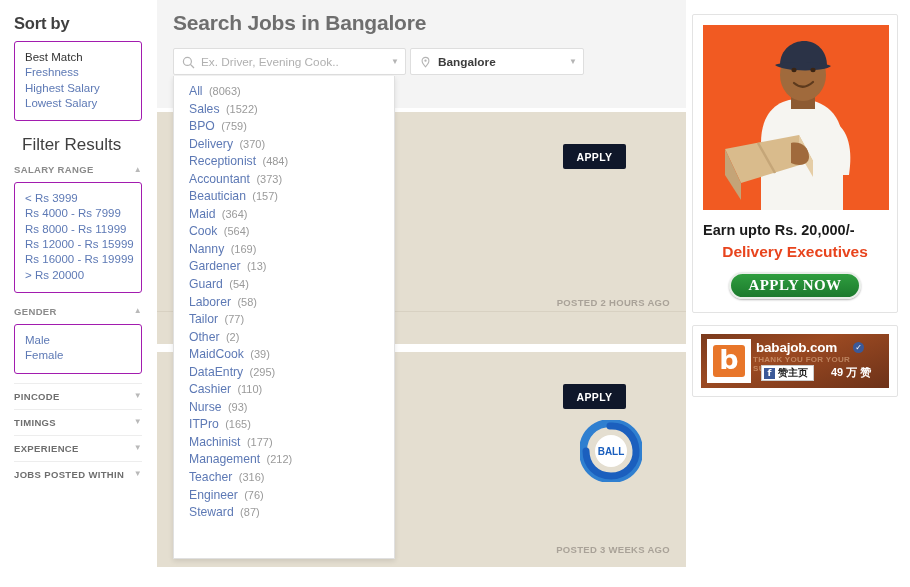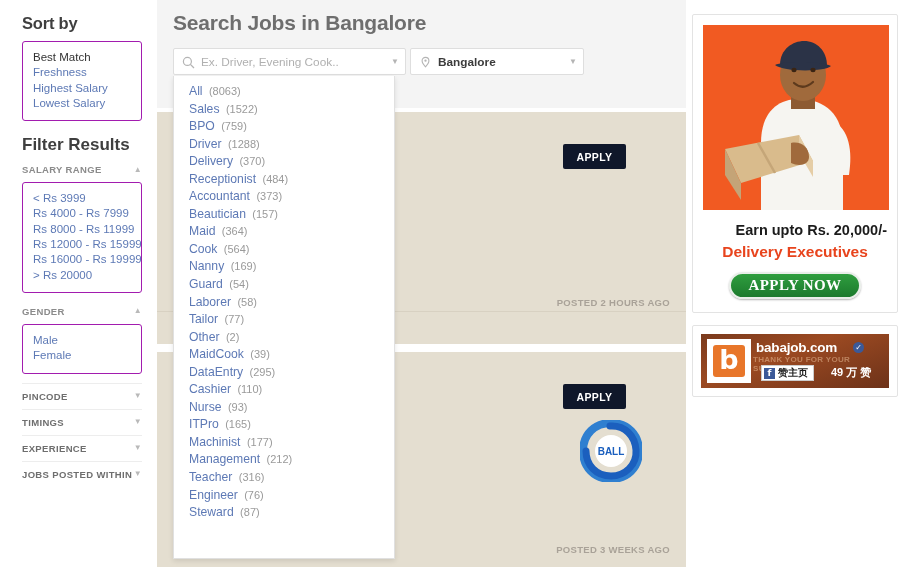--- a/index.html
+++ b/index.html
@@ -15,21 +15,21 @@
     width: 910px; height: 587px;
     background: #ffffff;
     overflow: hidden;
   }
 
   
   #sidebar {
     position: absolute;
     left: 0; top: 0;
     width: 156px; height: 414px;
-    padding: 8px 14px 0 22px;
+    padding: 8px 14px 0 14px;
     background: #ffffff;
   }
   .side-heading {
     font-size: 16.5px;
     font-weight: bold;
     color: #3f3f3f;
     letter-spacing: -0.2px;
     margin: 6px 0 8px 0;
   }
   .panel-box {
@@ -41,23 +41,23 @@
   .panel-box .opt {
     font-size: 11.5px;
     color: #5d79b5;
     line-height: 15.3px;
     white-space: nowrap;
     cursor: pointer;
   }
   .panel-box .opt.active { color: #333333; }
   .filter-heading {
     font-size: 17px;
-    font-weight: bold;
+    font-weight: normal;
     color: #3f3f3f;
-    margin: 14px 0 9px 0;
+    margin: 14px 0 9px 8px;
   }
   .facet-head {
     display: flex;
     align-items: center;
     justify-content: space-between;
     font-size: 9.5px;
     font-weight: bold;
     letter-spacing: 0.35px;
     color: #8b8b8b;
     margin: 0 0 7px 0;
@@ -277,21 +277,21 @@
     padding: 10px 10px 13px 10px;
     border-radius: 2px;
   }
   #ad-photo {
     width: 186px; height: 185px;
     background: #f15a22;
     position: relative;
     overflow: hidden;
   }
   .ad-line1 {
-    text-align: right;
+    text-align: left;
     font-size: 14.5px;
     font-weight: bold;
     color: #1b1b1b;
     margin-top: 12px;
   }
   .ad-line2 {
     text-align: center;
     font-size: 15.5px;
     font-weight: bold;
     color: #e8441d;
@@ -539,28 +539,28 @@
       </div>
 
     </div>
 
   </div>
 
   <div id="kw-dropdown">
     <div class="dd-item"><span>All</span> <span class="cnt">(8063)</span></div>
     <div class="dd-item"><span>Sales</span> <span class="cnt">(1522)</span></div>
     <div class="dd-item"><span>BPO</span> <span class="cnt">(759)</span></div>
-    <div class="dd-item"><span>Driver</span> <span class="cnt">(1288)</span></div>
     <div class="dd-item"><span>Delivery</span> <span class="cnt">(370)</span></div>
     <div class="dd-item"><span>Receptionist</span> <span class="cnt">(484)</span></div>
     <div class="dd-item"><span>Accountant</span> <span class="cnt">(373)</span></div>
     <div class="dd-item"><span>Beautician</span> <span class="cnt">(157)</span></div>
     <div class="dd-item"><span>Maid</span> <span class="cnt">(364)</span></div>
     <div class="dd-item"><span>Cook</span> <span class="cnt">(564)</span></div>
     <div class="dd-item"><span>Nanny</span> <span class="cnt">(169)</span></div>
+    <div class="dd-item"><span>Gardener</span> <span class="cnt">(13)</span></div>
     <div class="dd-item"><span>Guard</span> <span class="cnt">(54)</span></div>
     <div class="dd-item"><span>Laborer</span> <span class="cnt">(58)</span></div>
     <div class="dd-item"><span>Tailor</span> <span class="cnt">(77)</span></div>
     <div class="dd-item"><span>Other</span> <span class="cnt">(2)</span></div>
     <div class="dd-item"><span>MaidCook</span> <span class="cnt">(39)</span></div>
     <div class="dd-item"><span>DataEntry</span> <span class="cnt">(295)</span></div>
     <div class="dd-item"><span>Cashier</span> <span class="cnt">(110)</span></div>
     <div class="dd-item"><span>Nurse</span> <span class="cnt">(93)</span></div>
     <div class="dd-item"><span>ITPro</span> <span class="cnt">(165)</span></div>
     <div class="dd-item"><span>Machinist</span> <span class="cnt">(177)</span></div>

